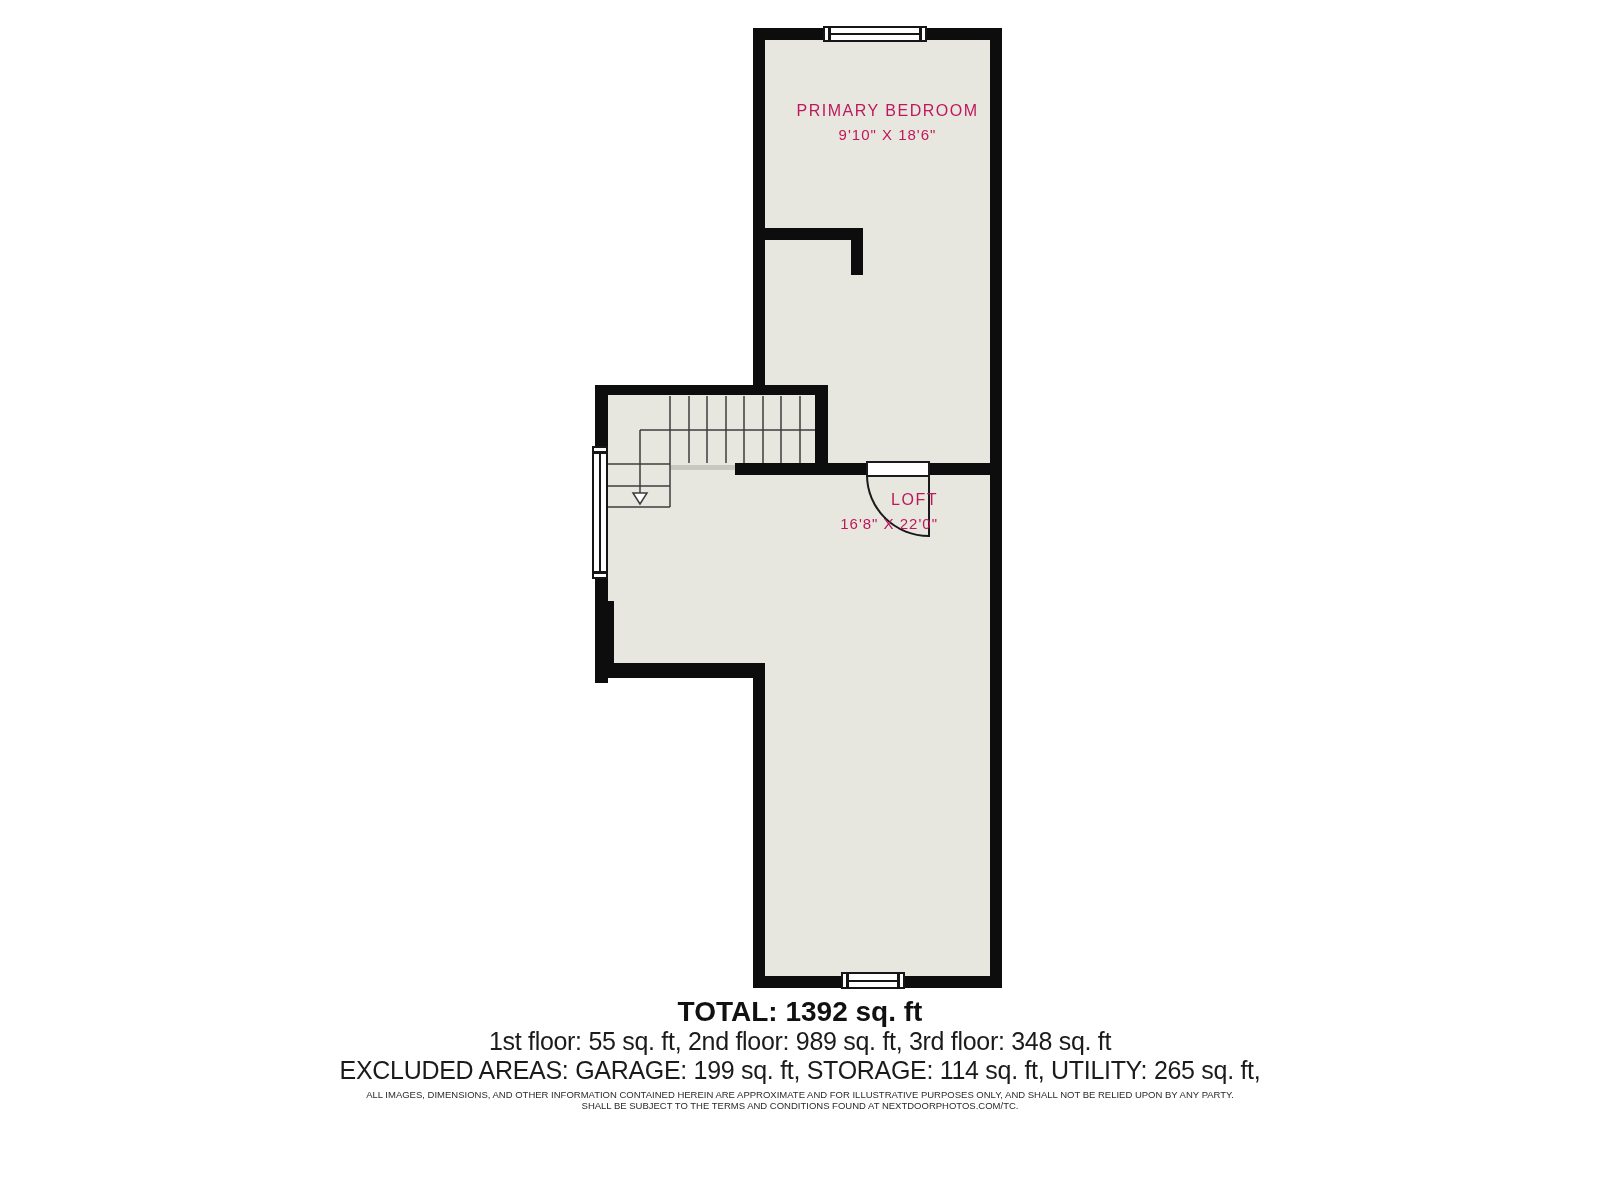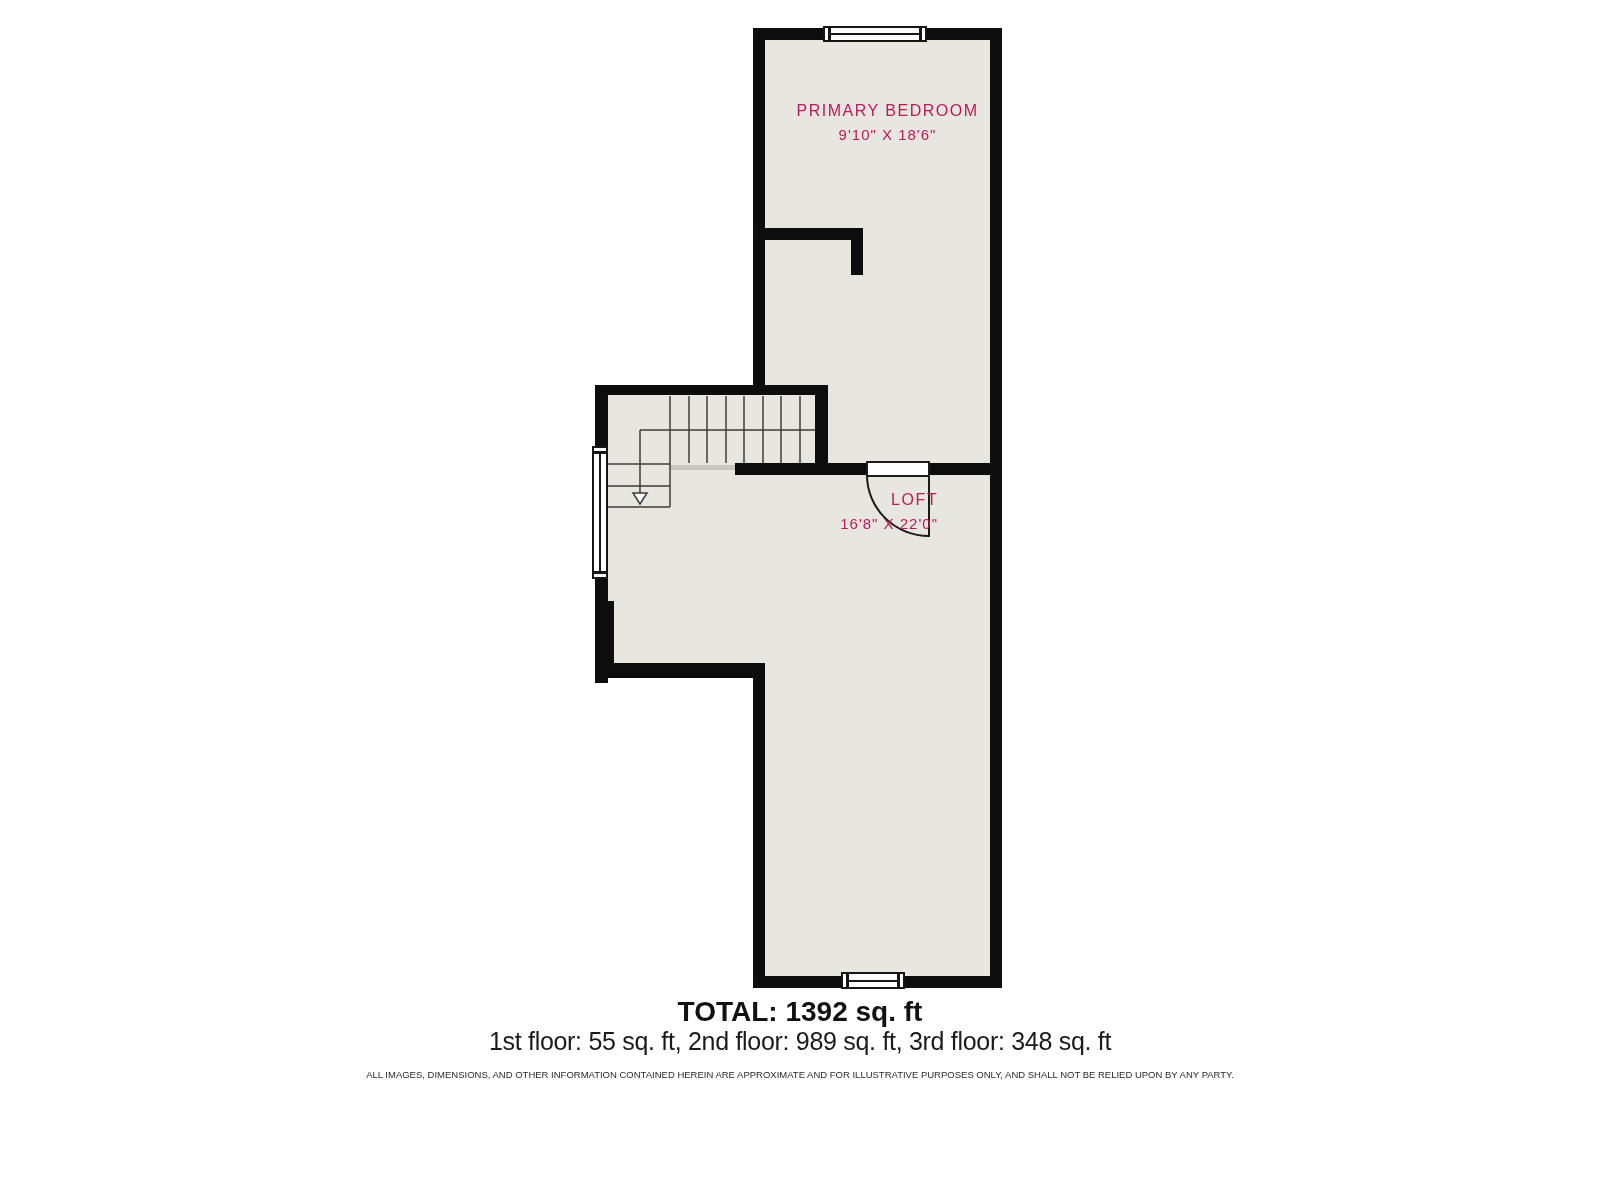--- a/index.html
+++ b/index.html
@@ -19,21 +19,21 @@
   .door-arc{position:absolute;left:866px;top:475px;width:63px;height:62px;box-sizing:border-box;
             border-left:2px solid #1a1a1a;border-bottom:2px solid #1a1a1a;
             border-bottom-left-radius:100% 100%;}
   .understair-edge{position:absolute;left:670px;top:465px;width:65px;height:5px;background:#c9c8c0;}
   .room-label{position:absolute;text-align:center;color:#be185d;}
   .room-name{font-size:16px;letter-spacing:1.5px;line-height:18px;}
   .room-dims{font-size:15px;letter-spacing:1px;line-height:16px;margin-top:7px;}
   .summary{position:absolute;left:0;top:997px;width:1600px;text-align:center;color:#1b1b1b;}
   .summary .total{font-size:28px;font-weight:bold;line-height:30px;color:#111;}
   .summary .line{font-size:25px;line-height:28.5px;letter-spacing:-0.3px;}
-  .disclaimer{margin-top:14px;font-size:9.5px;line-height:10.5px;color:#2a2a2a;}
+  .disclaimer{margin-top:6px;font-size:9.5px;line-height:10.5px;color:#2a2a2a;}
   svg.stairs{position:absolute;left:0;top:0;pointer-events:none;}
 </style>
 </head>
 <body>
 
 <div class="abs" style="left:0;top:0;width:1600px;height:1200px;">
 
   <div class="floor" style="left:765px;top:40px;width:225px;height:423px;"></div>
   <div class="floor" style="left:608px;top:395px;width:157px;height:270px;"></div>
   <div class="floor" style="left:765px;top:463px;width:225px;height:513px;"></div>
@@ -102,16 +102,18 @@
   </div>
   <div class="room-label" style="left:738px;top:491px;width:200px;text-align:right;">
     <div class="room-name">LOFT</div>
     <div class="room-dims">16'8" X 22'0"</div>
   </div>
 </div>
 
 <div class="summary">
   <div class="total">TOTAL: 1392 sq. ft</div>
   <div class="line">1st floor: 55 sq. ft, 2nd floor: 989 sq. ft, 3rd floor: 348 sq. ft</div>
+  <div class="line">EXCLUDED AREAS: GARAGE: 199 sq. ft, STORAGE: 114 sq. ft, UTILITY: 265 sq. ft,</div>
   <div class="disclaimer">
     <div>ALL IMAGES, DIMENSIONS, AND OTHER INFORMATION CONTAINED HEREIN ARE APPROXIMATE AND FOR ILLUSTRATIVE PURPOSES ONLY, AND SHALL NOT BE RELIED UPON BY ANY PARTY.</div>
+    <div>SHALL BE SUBJECT TO THE TERMS AND CONDITIONS FOUND AT NEXTDOORPHOTOS.COM/TC.</div>
   </div>
 </div>
 
 </body></html>

